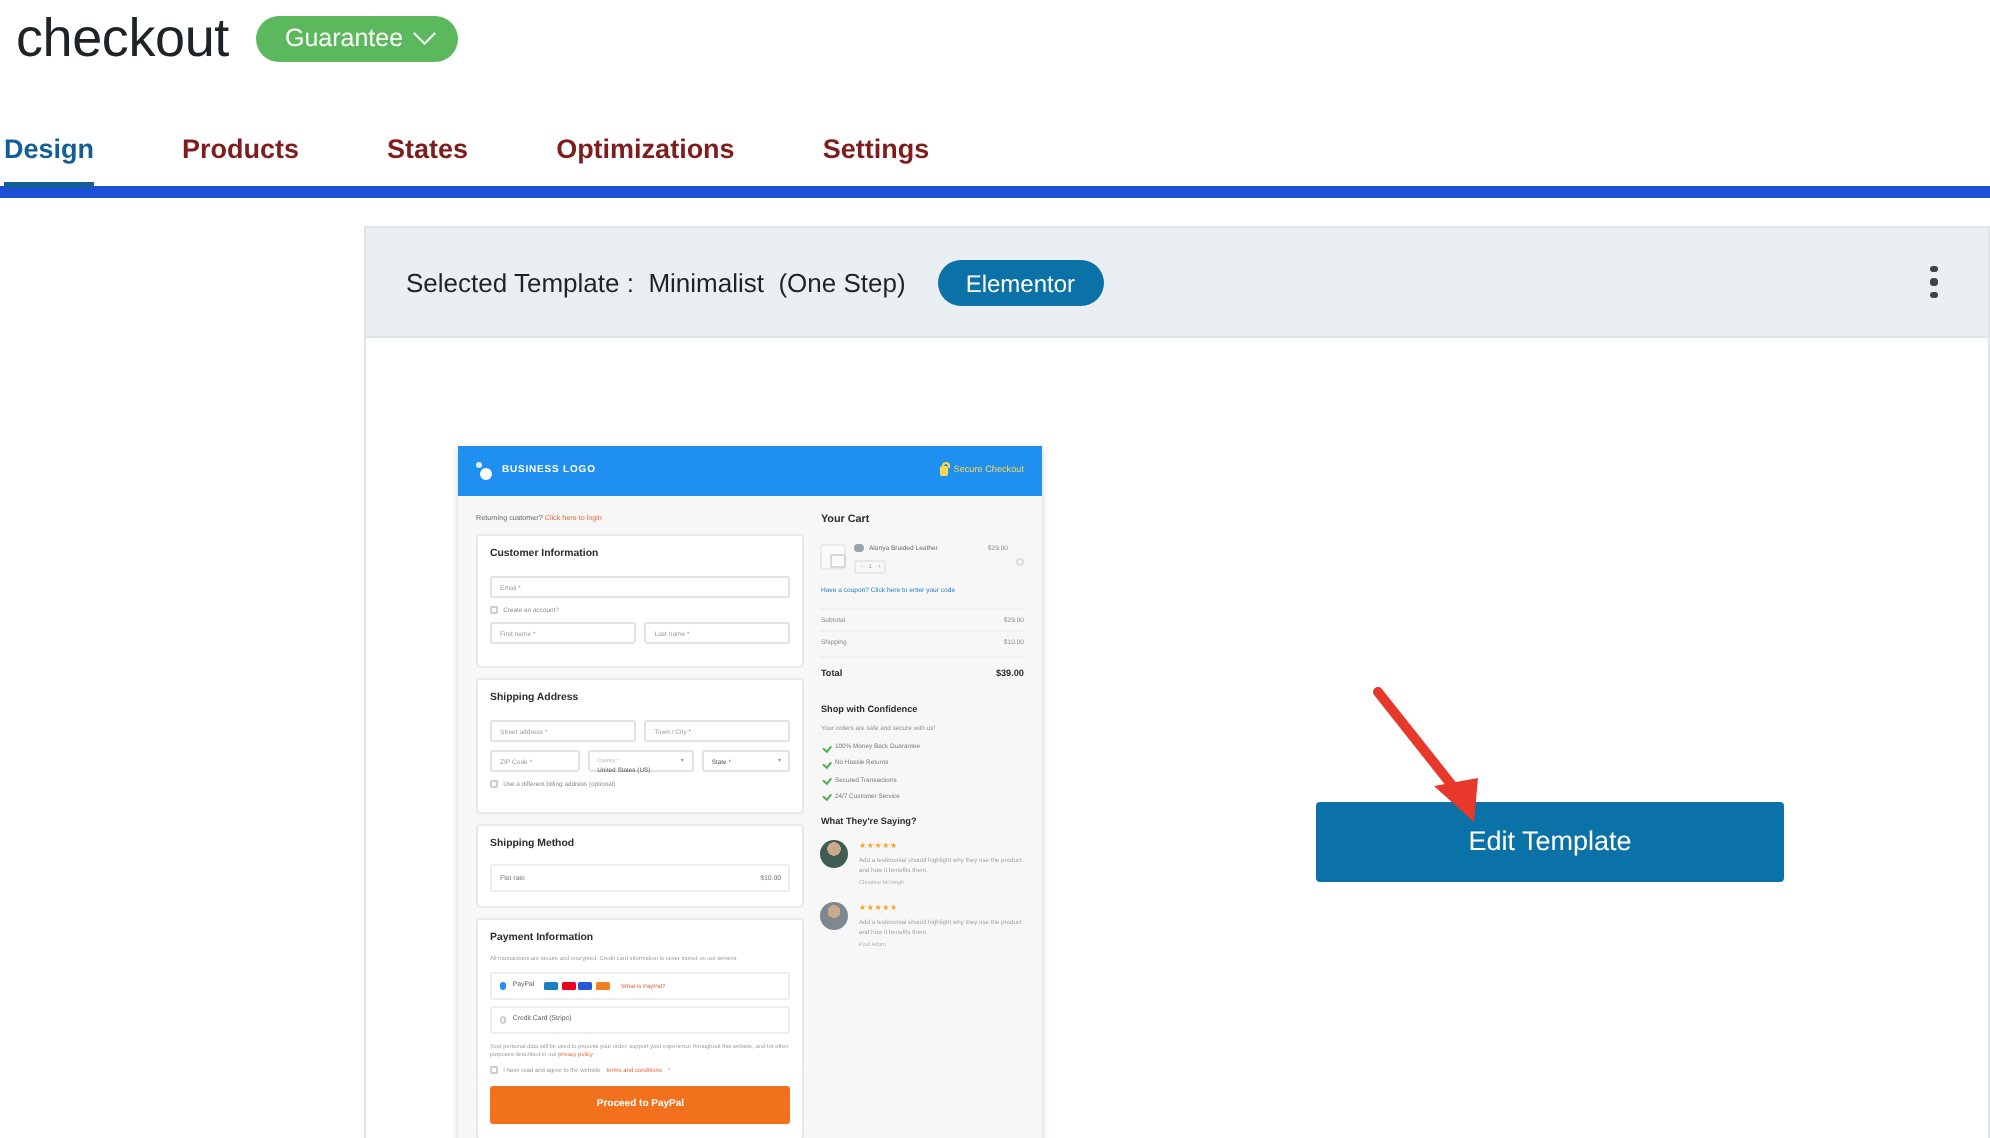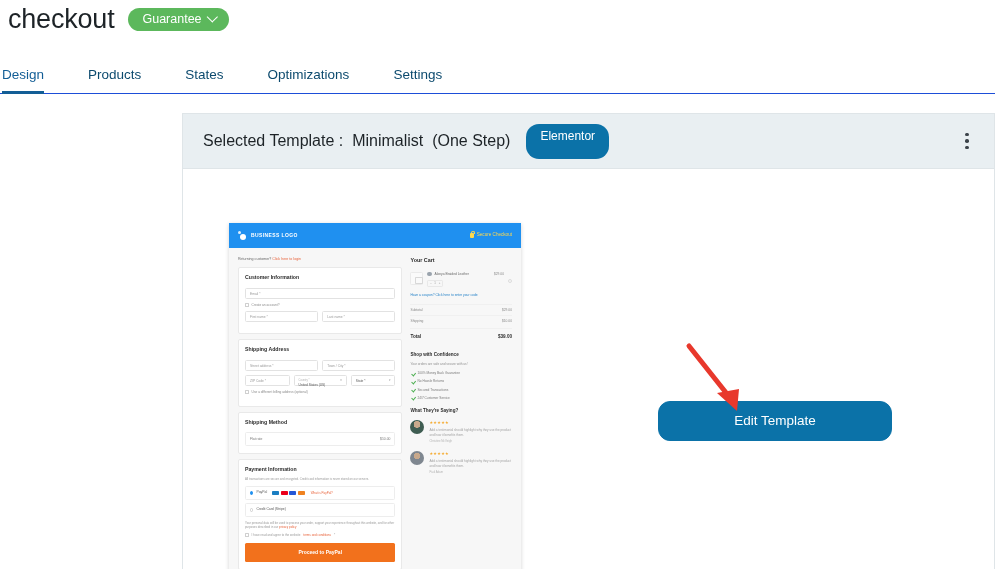--- a/index.html
+++ b/index.html
@@ -18,44 +18,44 @@
     background: #5cb85c; color: #fff; border-radius: 14px;
     padding: 4px 12px 5px 14px; font-size: 12.5px;
     display: inline-flex; align-items: center; gap: 7px; cursor: pointer;
     border: none;
   }
   .chev { display: inline-block; width: 8px; height: 8px;
     border-right: 1.6px solid #fff; border-bottom: 1.6px solid #fff;
     transform: rotate(45deg) translate(-2px,-1px); }
 
   
-  .tabs { margin-top: 26px; display: flex; gap: 0; border-bottom: 1px solid #1d4ed8; padding-left: 2px; }
+  .tabs { margin-top: 26px; display: flex; gap: 0; border-bottom: 6px solid #1d4ed8; padding-left: 2px; font-weight: bold; }
   .tab {
-    font-size: 13.5px; color: #0c4a6e; padding: 6px 22px 11px 0;
+    font-size: 13.5px; color: #7f1d1d; padding: 6px 22px 11px 0;
     margin-right: 22px; cursor: pointer; position: relative; white-space: nowrap;
   }
   .tab.active { color: #135e96; }
   .tab.active:after {
     content: ""; position: absolute; left: 0; right: 22px; bottom: -1px;
     height: 3px; background: #135e96;
   }
 
   
   .card {
     position: absolute; left: 182px; top: 113px; width: 813px;
     border: 1px solid #dfe5e8; border-bottom: none; background: #fff;
   }
   .card-head {
     background: #e9eff2; height: 55px; display: flex; align-items: center;
     padding: 0 12px 0 20px; border-bottom: 1px solid #dfe5e8;
   }
-  .card-head-label { font-size: 16px; color: #1d2327; white-space: nowrap; }
+  .card-head-label { font-size: 13px; color: #1d2327; white-space: nowrap; }
   .builder-badge {
     margin-left: 16px; background: #0b72a8; color: #fff; font-size: 12px;
-    border-radius: 13px; padding: 5px 14px 16px; cursor: pointer; white-space: nowrap;
+    border-radius: 13px; padding: 5px 14px 4px; cursor: pointer; white-space: nowrap;
   }
   .kebab { margin-left: auto; width: 30px; display: flex; flex-direction: column;
     align-items: center; gap: 3px; cursor: pointer; padding: 6px 0; }
   .kebab i { width: 3.5px; height: 3.5px; background: #3c434a; border-radius: 50%; display: block; }
 
   .card-body { position: relative; height: 402px; background: #fff; }
 
   
   .thumb {
     position: absolute; left: 46px; top: 54px; width: 292px; height: 370px;
@@ -151,21 +151,21 @@
     background:#8a8f96; overflow:hidden; position:relative; }
   .t-av.a { background: radial-gradient(circle at 50% 32%, #c9a98c 0 28%, #3f5d52 29% 100%); }
   .t-av.b { background: radial-gradient(circle at 50% 34%, #c9a98c 0 27%, #7f8790 28% 100%); }
   .t-stars { color:#f5a623; font-size:4px; letter-spacing:.3px; }
   .t-quote { font-size:3.1px; color:#a3a3a3; line-height:1.5; margin:2px 0; }
   .t-who { font-size:2.8px; color:#b5b5b5; }
 
   
   .actions { position: absolute; left: 475px; top: 232px; width: 234px; }
   .btn { display:block; width:100%; text-align:center; font-size:13.5px;
-    padding: 11px 0 12px; border-radius: 12px; cursor: pointer; margin-bottom: 9px; }
+    padding: 11px 0 12px; border-radius: 2px; cursor: pointer; margin-bottom: 9px; }
   .btn-primary { background:#0b72a8; color:#fff; border:1px solid #0b72a8; }
   .btn-outline { background:#fff; color:#0b72a8; border:1px solid #0b72a8; }
   .btn-ghost { background:#fff; color:#3c434a; border:1px solid #e0e0e0; }
 
   .arrow { position:absolute; left:500px; top:172px; pointer-events:none; }
 </style>
 </head>
 <body>
 
 <div class="page-head">

